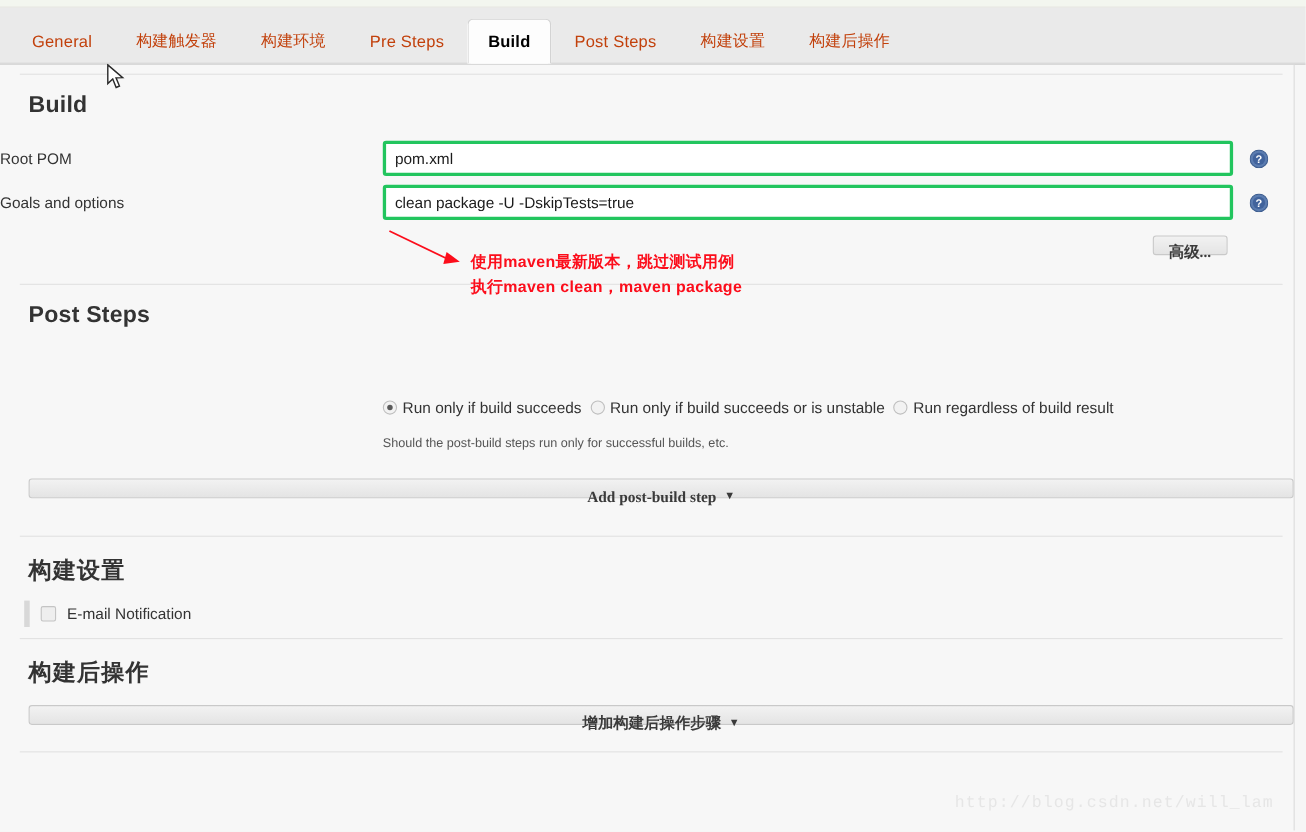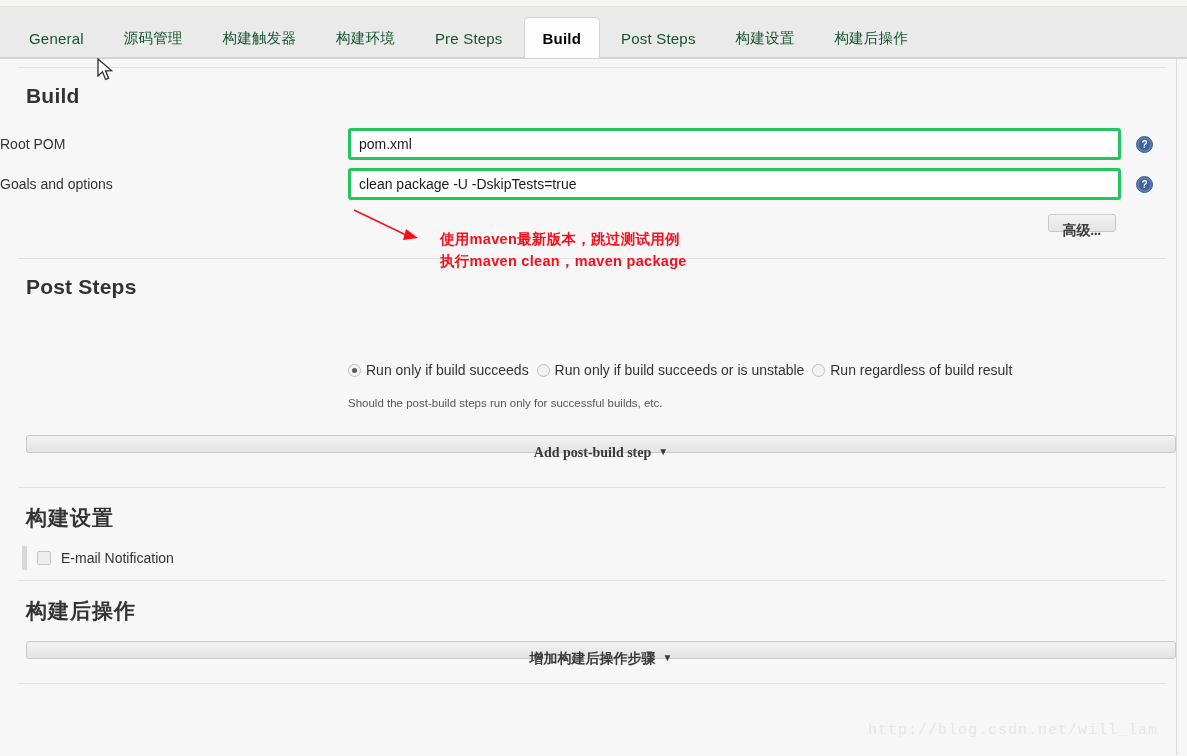--- a/index.html
+++ b/index.html
@@ -42,21 +42,21 @@
     height: 1px;
     background: #d3d3d3;
   }
   .tab {
     position: relative;
     z-index: 2;
     height: 41px;
     line-height: 41px;
     padding: 0 18px;
     font-size: 15px;
-    color: #14532d;
+    color: #c2410c;
     white-space: nowrap;
     cursor: pointer;
     border: 1px solid transparent;
     border-bottom: none;
     border-radius: 5px 5px 0 0;
     margin-right: 2px;
     letter-spacing: .2px;
   }
   .tab.cn { font-size: 14.5px; }
   .tab.active {
@@ -234,21 +234,21 @@
     margin-right: 10px;
   }
   .chk-label {
     font-size: 14px;
     color: #333;
   }
 
   
   .annotation {
     position: absolute;
-    left: 440px;
+    left: 428px;
     top: 228px;
     color: #fc0d1b;
     font-size: 14.5px;
     font-weight: bold;
     line-height: 22px;
     white-space: nowrap;
     letter-spacing: .3px;
   }
   .arrow-svg {
     position: absolute;
@@ -279,21 +279,20 @@
 
   .spacer-sm { height: 8px; }
 </style>
 </head>
 <body>
 
 <div class="top-strip"></div>
 
 <div class="tabbar">
   <div class="tab">General</div>
-  <div class="tab cn">源码管理</div>
   <div class="tab cn">构建触发器</div>
   <div class="tab cn">构建环境</div>
   <div class="tab">Pre Steps</div>
   <div class="tab active">Build</div>
   <div class="tab">Post Steps</div>
   <div class="tab cn">构建设置</div>
   <div class="tab cn">构建后操作</div>
 </div>
 
 <div class="page">

